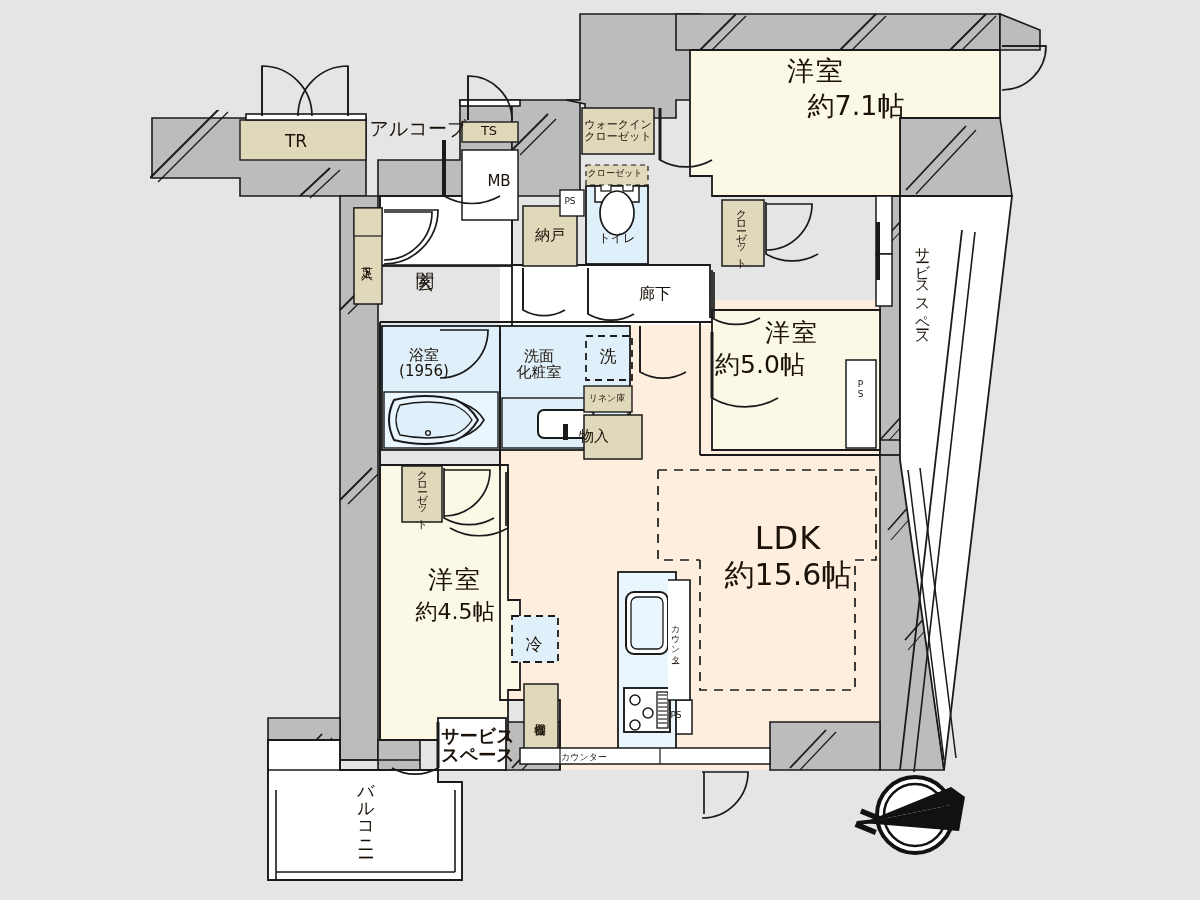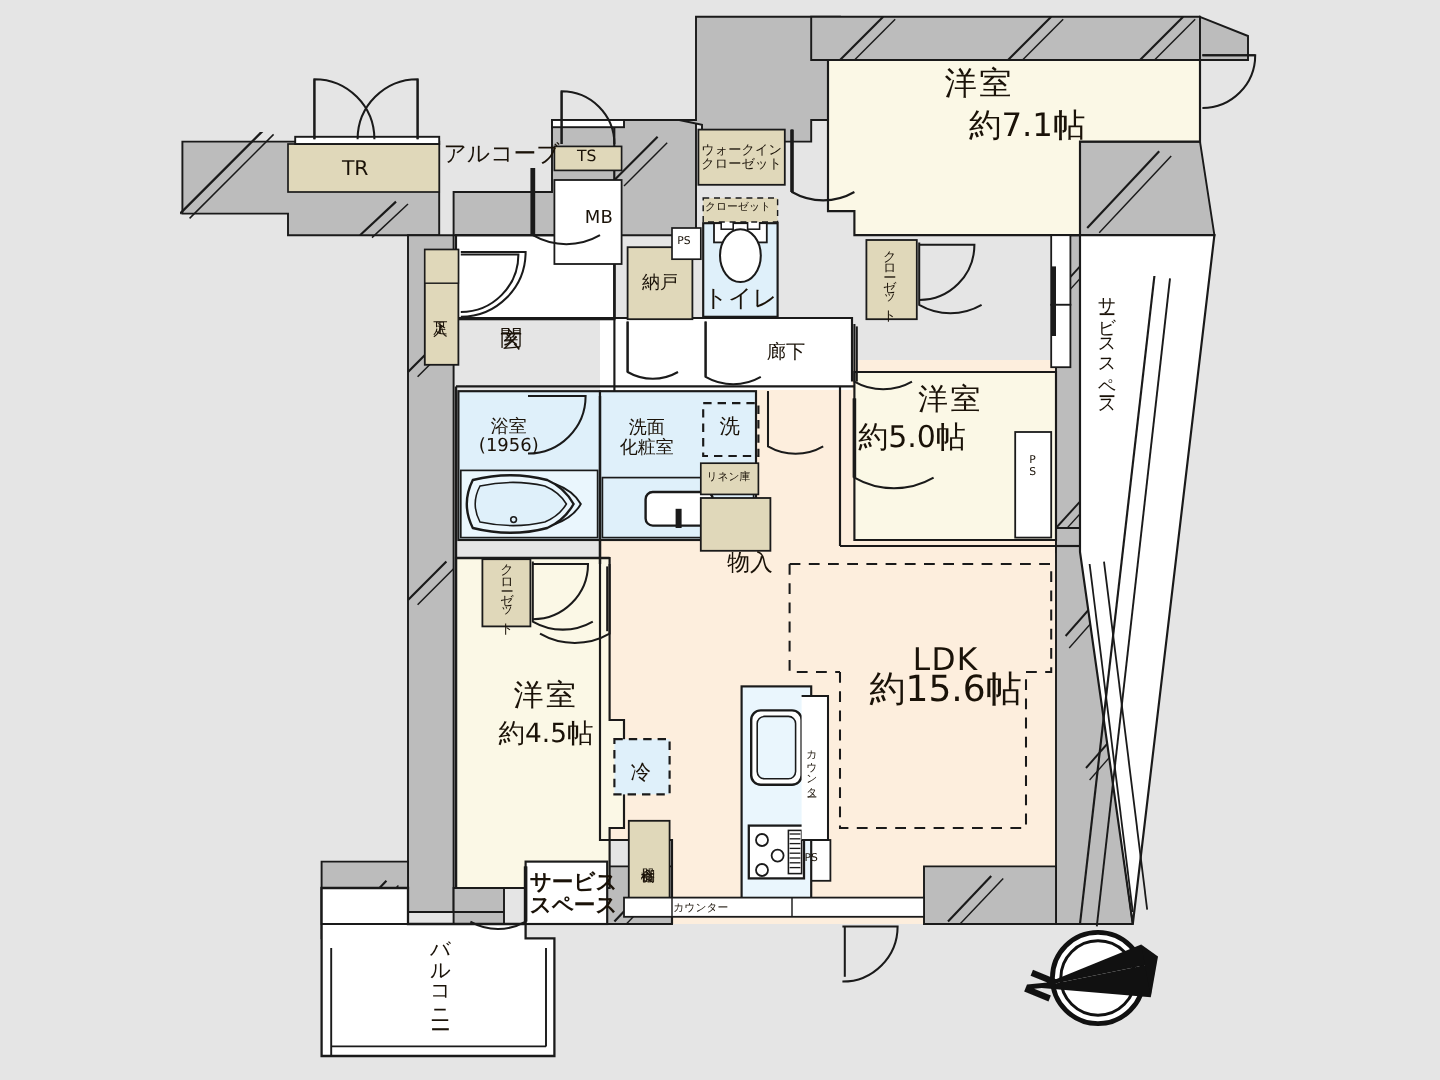--- a/index.html
+++ b/index.html
@@ -318,47 +318,47 @@
   </g>
 </svg>
 
 <div id="room-labels">
       <div class="lbl ctr" style="left: 816px; top: 71.26px; font-size: 27px; letter-spacing: 2px;">洋室</div>
       <div class="lbl ctr" style="left: 856px; top: 105.82px; font-size: 27px;">約7.1帖</div>
       <div class="lbl ctr" style="left: 792px; top: 332.5px; font-size: 25px; letter-spacing: 2px;">洋室</div>
       <div class="lbl ctr" style="left: 760px; top: 364.5px; font-size: 25px;">約5.0帖</div>
       <div class="lbl ctr" style="left: 455px; top: 579.5px; font-size: 25px; letter-spacing: 2px;">洋室</div>
       <div class="lbl ctr" style="left: 455px; top: 611.5px; font-size: 22px;">約4.5帖</div>
-      <div class="lbl ctr" style="left: 788px; top: 539.4px; font-size: 26px; letter-spacing: 1px; margin-top: 12px;">LDK</div>
+      <div class="lbl ctr" style="left: 788px; top: 539.4px; font-size: 32px; letter-spacing: 1px;">LDK</div>
       <div class="lbl ctr" style="left: 788px; top: 575.16px; font-size: 30px;">約15.6帖</div>
     </div>
 <div id="misc-labels">
       <div class="lbl ctr" style="left: 296px; top: 141px; font-size: 17px;">TR</div>
       <div class="lbl ctr" style="left: 418px; top: 128px; font-size: 19px;">アルコーブ</div>
       <div class="lbl ctr" style="left: 489px; top: 131px; font-size: 13px;">TS</div>
       <div class="lbl ctr" style="left: 488px; top: 182px; font-size: 15px; margin-left: 11px;">MB</div>
       <div class="lbl ctr" style="left: 618px; top: 131px; font-size: 11px;">ウォークイン
 クローゼット</div>
       <div class="lbl ctr" style="left: 615px; top: 174px; font-size: 9px;">クローゼット</div>
       <div class="lbl ctr" style="left: 570px; top: 202px; font-size: 9px;">PS</div>
       <div class="lbl ctr" style="left: 550px; top: 236px; font-size: 15px;">納戸</div>
-      <div class="lbl ctr" style="left: 617px; top: 251px; font-size: 20px; font-family: Liberation Mono, monospace;">トイレ</div>
+      <div class="lbl ctr" style="left: 617px; top: 238px; font-size: 12px;">トイレ</div>
       <div class="lbl ctr vert" style="left: 367px; top: 258px; font-size: 12px; line-height: 1;">下足入</div>
       <div class="lbl ctr vert" style="left: 425px; top: 258px; font-size: 18px; line-height: 1;">玄関</div>
       <div class="lbl ctr vert" style="left: 741px; top: 232px; font-size: 11px; line-height: 1;">クローゼット</div>
       <div class="lbl ctr" style="left: 655px; top: 294px; font-size: 16px;">廊下</div>
       <div class="lbl ctr vert" style="left: 922px; top: 288px; font-size: 15px; line-height: 1;">サービススペース</div>
       <div class="lbl ctr" style="left: 424px; top: 364px; font-size: 15px;">浴室
 (1956)</div>
       <div class="lbl ctr" style="left: 539px; top: 365px; font-size: 15px;">洗面
 化粧室</div>
       <div class="lbl ctr" style="left: 608px; top: 356px; font-size: 17px;">洗</div>
       <div class="lbl ctr" style="left: 607px; top: 399px; font-size: 9px;">リネン庫</div>
       <div class="lbl ctr vert" style="left: 860px; top: 389px; font-size: 9px; line-height: 1;">PS</div>
-      <div class="lbl ctr" style="left: 625px; top: 437px; font-size: 19px; margin-top: 32px;">物入</div>
+      <div class="lbl ctr" style="left: 594px; top: 437px; font-size: 15px;">物入</div>
       <div class="lbl ctr vert" style="left: 422px; top: 493px; font-size: 11px; line-height: 1;">クローゼット</div>
       <div class="lbl ctr" style="left: 534px; top: 644px; font-size: 17px;">冷</div>
       <div class="lbl ctr vert" style="left: 675px; top: 639px; font-size: 9px; line-height: 1;">カウンター</div>
       <div class="lbl ctr" style="left: 676px; top: 716px; font-size: 9px;">PS</div>
       <div class="lbl ctr vert" style="left: 540px; top: 714px; font-size: 12px; line-height: 1;">食器棚</div>
       <div class="lbl ctr" style="left: 584px; top: 758px; font-size: 9px;">カウンター</div>
       <div class="lbl ctr" style="left: 478px; top: 745px; font-size: 18px; font-weight: bold;">サービス
 スペース</div>
       <div class="lbl ctr vert" style="left: 366px; top: 810px; font-size: 17px; line-height: 1;">バルコニー</div>
     </div>

